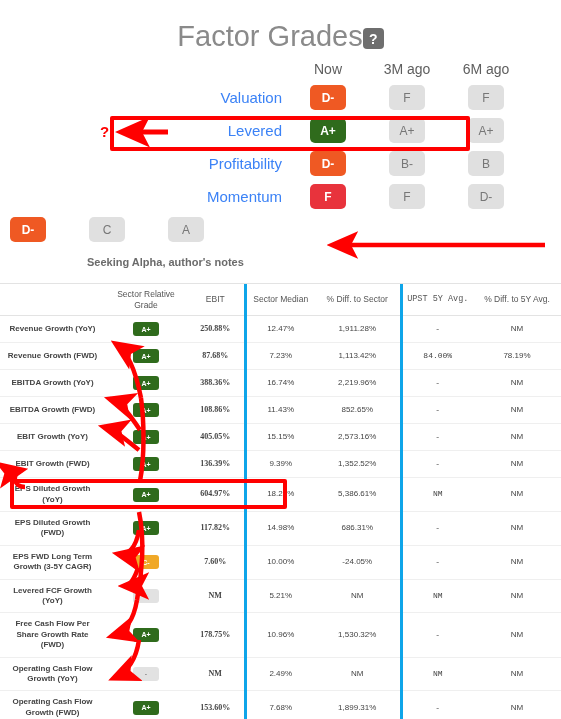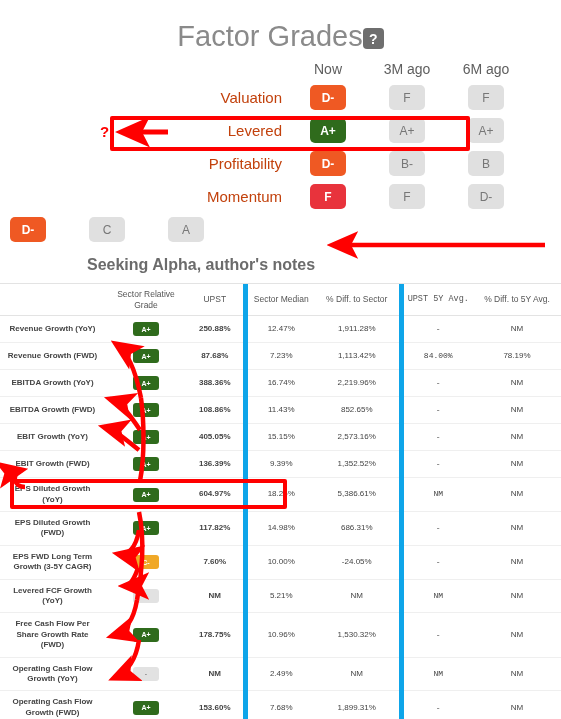--- a/index.html
+++ b/index.html
@@ -58,21 +58,21 @@
     display: flex;
     align-items: center;
     height: 33px;
   }
   .fg-head-row { height: 24px; }
   .fg-label {
     width: 300px;
     text-align: right;
     padding-right: 18px;
     font-size: 15px;
-    color: #c2410c;
+    color: #3b82f6;
   }
   .fg-label.head { color: transparent; }
   .fg-col {
     width: 56px;
     display: flex;
     justify-content: center;
     align-items: center;
     margin-right: 23px;
   }
   .fg-colhead {
@@ -98,21 +98,21 @@
     background: #e0e0e0;
     color: #777777;
     font-weight: normal;
     font-size: 12px;
   }
 
   .caption {
     position: absolute;
     left: 87px;
     top: 256px;
-    font-size: 16px;
+    font-size: 11px;
     font-weight: bold;
     color: #6b6b6b;
   }
 
   
   .anno { position: absolute; pointer-events: none; }
   .anno-box {
     border: 4px solid #ff0000;
     border-radius: 2px;
   }
@@ -159,29 +159,29 @@
     border-bottom: 1px solid #efefef;
     line-height: 1.3;
   }
   td.c-metric {
     text-align: left;
     padding-left: 14px;
     font-weight: bold;
     color: #2a2a2a;
     font-size: 8px;
   }
-  td.c-upst { font-weight: bold; color: #222; }
+  td.c-upst { font-weight: bold; color: #222; font-family: Liberation Serif, serif; }
   .c-srg { width: 82px; }
   .c-upst { width: 58px; }
   .c-median { width: 70px; }
   .c-diffsec { width: 86px; }
   .c-avg5 { width: 72px; font-family: Liberation Mono, monospace; }
   .c-diff5 { width: 88px; }
   .c-metric { width: 105px; margin-left: 12px; }
-  .vsep { border-left: 5px solid #0ea5e9; }
+  .vsep { border-left: 3px solid #0ea5e9; }
   .mini-grade {
     display: inline-flex;
     width: 26px;
     height: 14px;
     border-radius: 3px;
     align-items: center;
     justify-content: center;
     font-size: 7px;
     font-weight: bold;
     color: #ffffff;
@@ -279,21 +279,21 @@
 
   <div class="caption">Seeking Alpha, author's notes</div>
 </div>
 
 <div class="tbl-wrap">
   <table class="grades">
     <thead>
       <tr>
         <th class="c-metric"></th>
         <th class="c-srg">Sector Relative Grade</th>
-        <th class="c-upst">UPST</th>
+        <th class="c-upst">EBIT</th>
         <th class="c-median vsep">Sector Median</th>
         <th class="c-diffsec">% Diff. to Sector</th>
         <th class="c-avg5 vsep">UPST 5Y Avg.</th>
         <th class="c-diff5">% Diff. to 5Y Avg.</th>
       </tr>
     </thead>
     <tbody id="tbody">
         <tr>
           <td class="c-metric">Revenue Growth (YoY)</td>
           <td class="c-srg"><span class="mini-grade" style="background: rgb(47, 107, 28);">A+</span></td>

